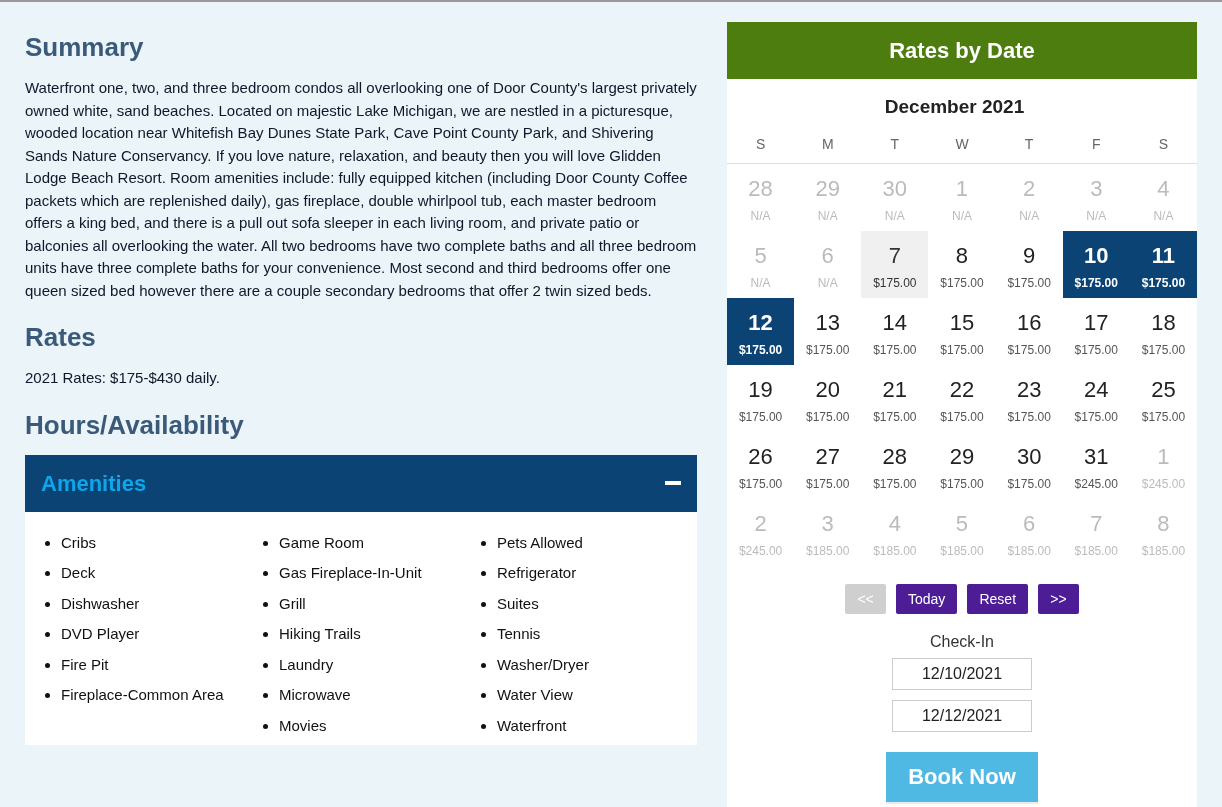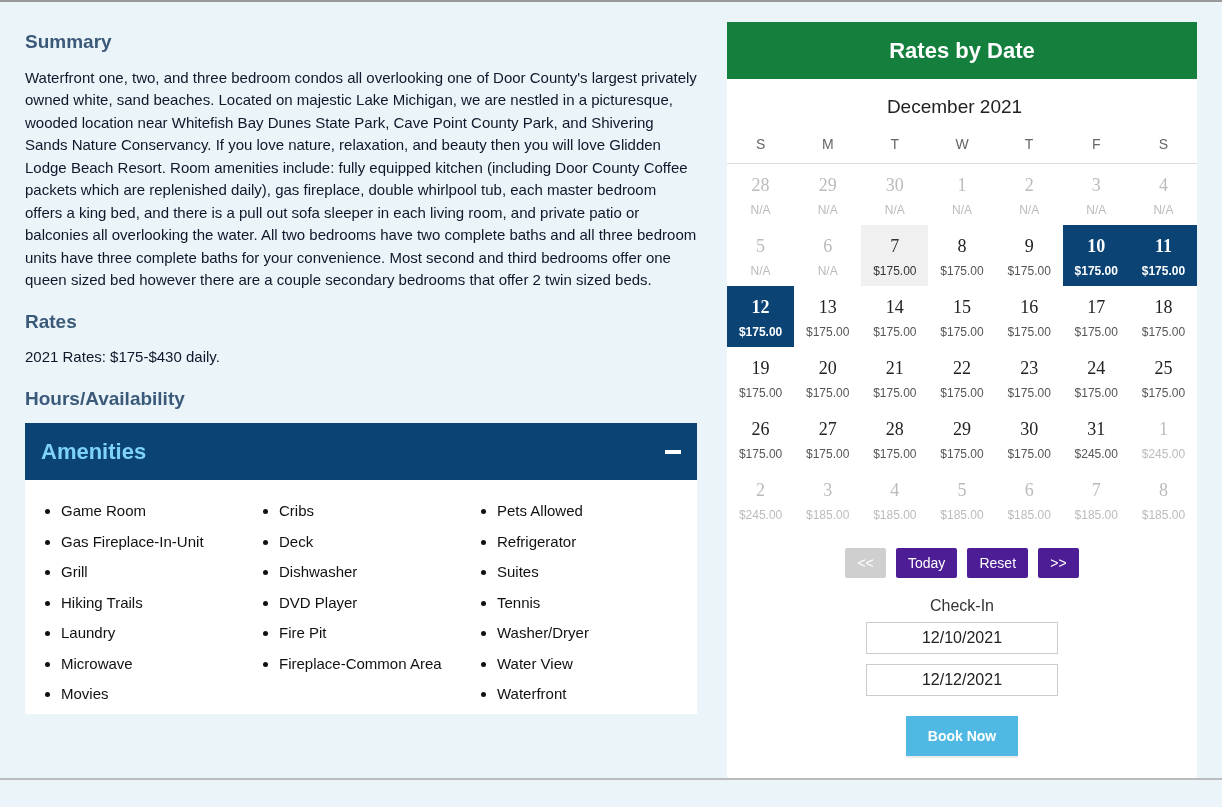--- a/index.html
+++ b/index.html
@@ -9,71 +9,71 @@
   color: #333;
   font-size: 15px;
   line-height: 1.5;
   border-top: 2px solid #999;
   border-bottom: 2px solid #bbb;
 }
 .container { display: flex; gap: 30px; padding: 20px 25px 0 25px; max-width: 1222px; margin: 0 auto; }
 .left { flex: 1 1 60%; min-width: 0; }
 .right { flex: 0 0 470px; }
 h2.section {
-  font-size: 19px;
+  font-size: 26px;
   font-weight: 600;
   color: #3b5a7a;
   margin: 6px 0 10px 0;
 }
 .body-text { color: #0f172a; margin-bottom: 16px; }
 .amenities-bar {
   background: #0b4374;
-  color: #7dd3fc;
+  color: #0ea5e9;
   padding: 12px 16px;
   display: flex;
   justify-content: space-between;
   align-items: center;
   cursor: pointer;
   gap: 36px;
 }
 .amenities-bar .title { font-size: 22px; font-weight: 600; }
 .minus { width: 16px; height: 4px; background: #fff; display: inline-block; }
 .amenities-body {
   background: #fff;
   padding: 20px 14px 0 14px;
   display: flex;
   gap: 10px;
 }
 .amenities-body ul { flex: 1; list-style: disc; margin-left: 22px; }
 .amenities-body li { margin-bottom: 8px; color: #111; }
 
 .rates-panel { background: #fff; border-radius: 2px; }
 .rates-header {
-  background: #15803d;
+  background: #4d7c0f;
   color: #fff;
   font-size: 22px;
   font-weight: 600;
   text-align: center;
   padding: 12px 0;
 }
-.cal-title { text-align: center; font-size: 19px; font-weight: 400; padding: 14px 15px 6px 0; color: #222; }
+.cal-title { text-align: center; font-size: 19px; font-weight: 700; padding: 14px 15px 6px 0; color: #222; }
 .caltable { width: 100%; border-collapse: collapse; }
 .caltable th {
   font-weight: 400;
   color: #666;
   padding: 6px 0 8px 0;
   border-bottom: 1px solid #ddd;
   font-size: 14px;
 }
 .caltable td {
   text-align: center;
   padding: 8px 2px 6px 2px;
   vertical-align: middle;
 }
-.day { font-size: 18px; font-weight: 400; display: block; font-family: Liberation Serif, serif; }
+.day { font-size: 22px; font-weight: 400; display: block; }
 .price { font-size: 12px; display: block; margin-top: 2px; }
 .muted .day, .muted .price { color: #bbb; }
 .avail .day { color: #222; }
 .avail .price { color: #555; }
 .hover { background: #f0f0f0; }
 .selected { background: #0b4374; color: #fff; margin-left: 30px; }
 .selected .day, .selected .price { color: #fff; font-weight: 600; }
 .active-bold .day, .active-bold .price { font-weight: 700; }
 
 .cal-btn-row { text-align: center; padding: 18px 0 6px 0; }
@@ -85,34 +85,34 @@
   cursor: pointer;
   background: #4c1d95;
   color: #fff;
   border-radius: 2px;
 }
 .cal-btn-row button.disabled { background: #cfcfcf; color: #fff; }
 
 .field-row { text-align: center; margin: 10px 0; }
 .field-row label { display: block; color: #333; margin-bottom: 4px; font-size: 16px; }
 .field-row input {
-  width: 192px;
+  width: 140px;
   text-align: center;
   padding: 6px 0;
   font-size: 16px;
   border: 1px solid #ccc;
   color: #222;
 }
 .book-row { text-align: center; padding: 10px 0 22px 0; }
 .book-btn {
   background: #4fb9e3;
   color: #fff;
   border: none;
   padding: 12px 22px;
-  font-size: 14px;
+  font-size: 22px;
   font-weight: 600;
   cursor: pointer;
   box-shadow: 0 2px 0 rgba(0,0,0,0.08);
 }
 </style>
 </head>
 <body>
 
 <div class="container">
   <div class="left">
@@ -123,36 +123,36 @@
     <h2 class="section">Rates</h2>
     <p class="body-text">2021 Rates: $175-$430 daily.</p>
 
     <h2 class="section">Hours/Availability</h2>
 
     <div class="amenities-bar">
       <span class="title">Amenities</span>
       <span class="minus"></span>
     </div>
     <div class="amenities-body">
+      <ul id="amen-col1">
+          <li>Cribs</li>
+          <li>Deck</li>
+          <li>Dishwasher</li>
+          <li>DVD Player</li>
+          <li>Fire Pit</li>
+          <li>Fireplace-Common Area</li>
+        </ul>
       <ul id="amen-col2">
           <li>Game Room</li>
           <li>Gas Fireplace-In-Unit</li>
           <li>Grill</li>
           <li>Hiking Trails</li>
           <li>Laundry</li>
           <li>Microwave</li>
           <li>Movies</li>
-        </ul>
-      <ul id="amen-col1">
-          <li>Cribs</li>
-          <li>Deck</li>
-          <li>Dishwasher</li>
-          <li>DVD Player</li>
-          <li>Fire Pit</li>
-          <li>Fireplace-Common Area</li>
         </ul>
       <ul id="amen-col3">
           <li>Pets Allowed</li>
           <li>Refrigerator</li>
           <li>Suites</li>
           <li>Tennis</li>
           <li>Washer/Dryer</li>
           <li>Water View</li>
           <li>Waterfront</li>
         </ul>

